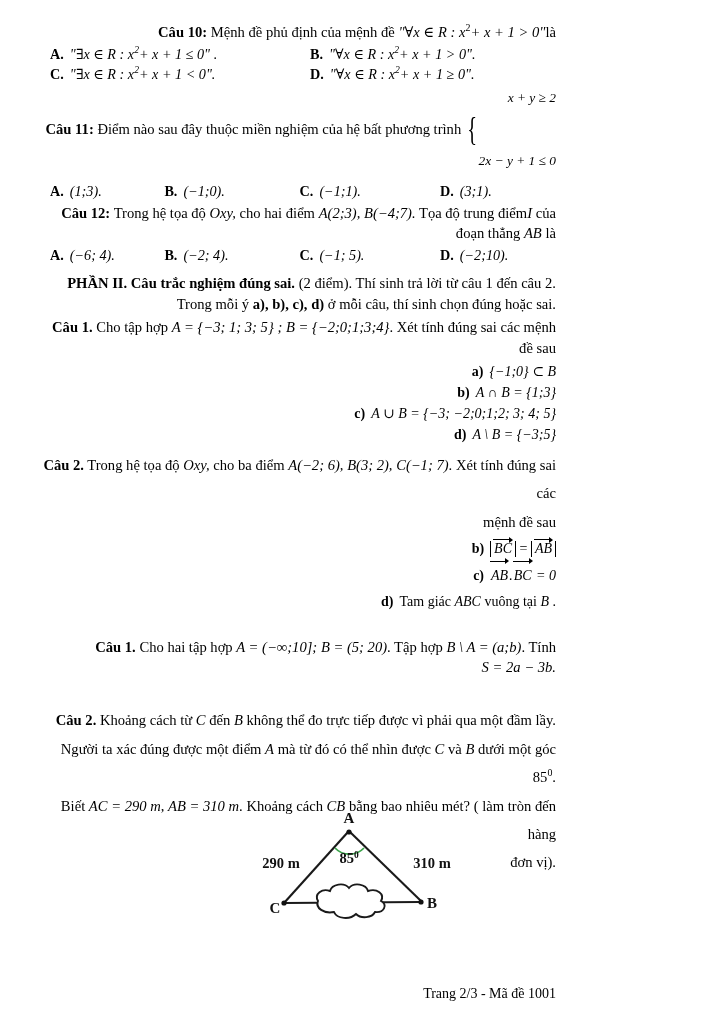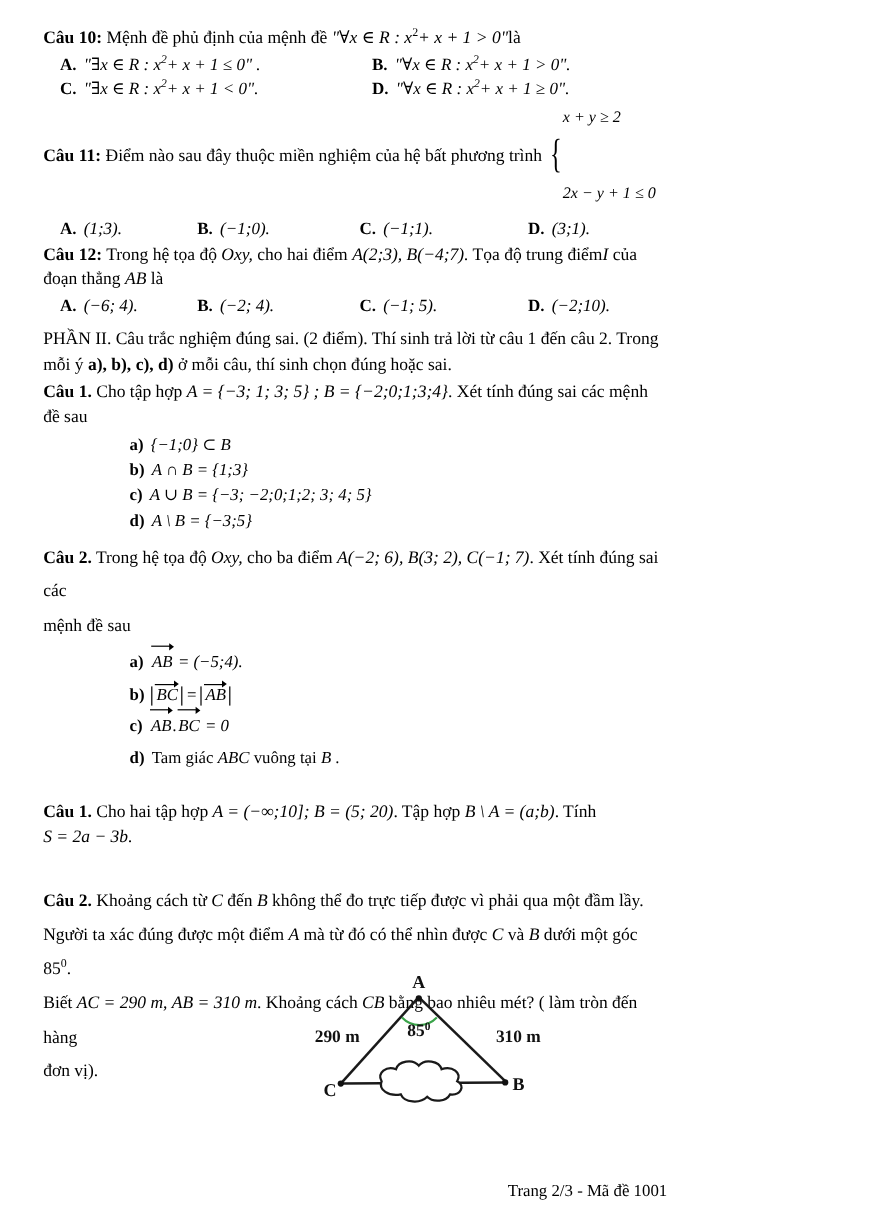--- a/index.html
+++ b/index.html
@@ -13,20 +13,21 @@
     font-family: "Liberation Serif", "DejaVu Serif", serif;
     color: #000;
     position: relative;
     overflow: hidden;
   }
   .page {
     position: relative;
     width: 592px;
     height: 1024px;
     padding: 22px 36px 0 36px;
+    text-align: right;
   }
   .bold { font-weight: bold; }
   .mi { font-style: italic; }
   .math { font-family: "Liberation Serif", "DejaVu Serif", serif; white-space: nowrap; }
   sup.ex { font-size: 0.68em; vertical-align: super; line-height: 0; }
 
   
   .q {
     font-size: 14.6px;
     line-height: 1.42;
@@ -75,21 +76,21 @@
     gap: 44px;
   }
 
   
   .section {
     font-size: 14.6px;
     line-height: 1.46;
     margin-top: 7px;
     margin-bottom: 2px;
   }
-  .section .head { font-weight: normal; }
+  .section .head { font-weight: bold; }
 
   
   .sub {
     font-size: 14px;
     line-height: 1.5;
     padding-left: 72px;
   }
   .sub .k { font-weight: bold; margin-right: 6px; }
   .sub.spaced { line-height: 1.9; }
 
@@ -267,23 +268,20 @@
   <div class="para" style="margin-top:6px;">
     <span class="q-label">Câu 2.</span>
     <span>Trong hệ tọa độ</span>
     <span class="mi">Oxy,</span>
     <span>cho ba điểm</span>
     <span class="math mi">A(−2; 6), B(3; 2), C(−1; 7)</span><span>. Xét tính đúng sai các</span>
     <br>
     <span>mệnh đề sau</span>
   </div>
 
-  <div class="sub spaced" style="margin-top:4px;">
-    <span class="k">a)</span><span class="math"><span class="vec">AB</span><span class="mi"> = (−5;4).</span></span>
-  </div>
   <div class="sub spaced">
     <span class="k">b)</span><span class="math"><span class="abs"><span class="vec">BC</span></span><span> = </span><span class="abs"><span class="vec">AB</span></span></span>
   </div>
   <div class="sub spaced">
     <span class="k">c)</span><span class="math"><span class="vec">AB</span><span class="mi">.</span><span class="vec">BC</span><span class="mi"> = 0</span></span>
   </div>
   <div class="sub spaced">
     <span class="k">d)</span><span><span>Tam giác </span><span class="mi">ABC</span><span> vuông tại </span><span class="mi">B</span><span> .</span></span>
   </div>
 

